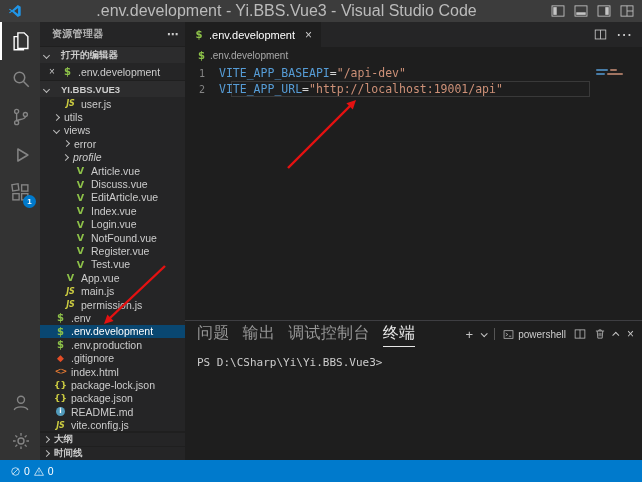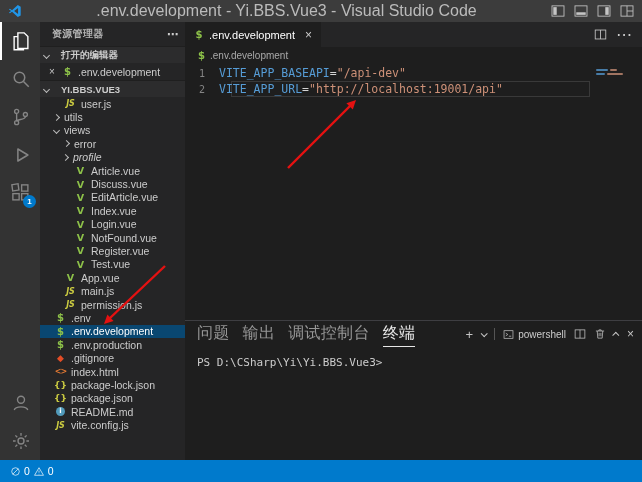--- a/index.html
+++ b/index.html
@@ -291,20 +291,30 @@
           </div>
           <div class="trow" style="padding-left: 14px;">
             <span class="fi fi-md">i</span>
             <span>README.md</span>
           </div>
           <div class="trow" style="padding-left: 14px;">
             <span class="fi fi-js">JS</span>
             <span>vite.config.js</span>
           </div>
         </div>
+      <div class="sb-bottom">
+        <div class="sb-sec-row">
+          <span class="chev right"></span>
+          <span>大纲</span>
+        </div>
+        <div class="sb-sec-row">
+          <span class="chev right"></span>
+          <span>时间线</span>
+        </div>
+      </div>
     </div>
 
     <div class="editor-col">
       <div class="tabbar">
         <div class="tab">
           <span class="fi fi-env">$</span>
           <span>.env.development</span>
           <span class="tab-close">×</span>
         </div>
         <div class="tabbar-actions">

